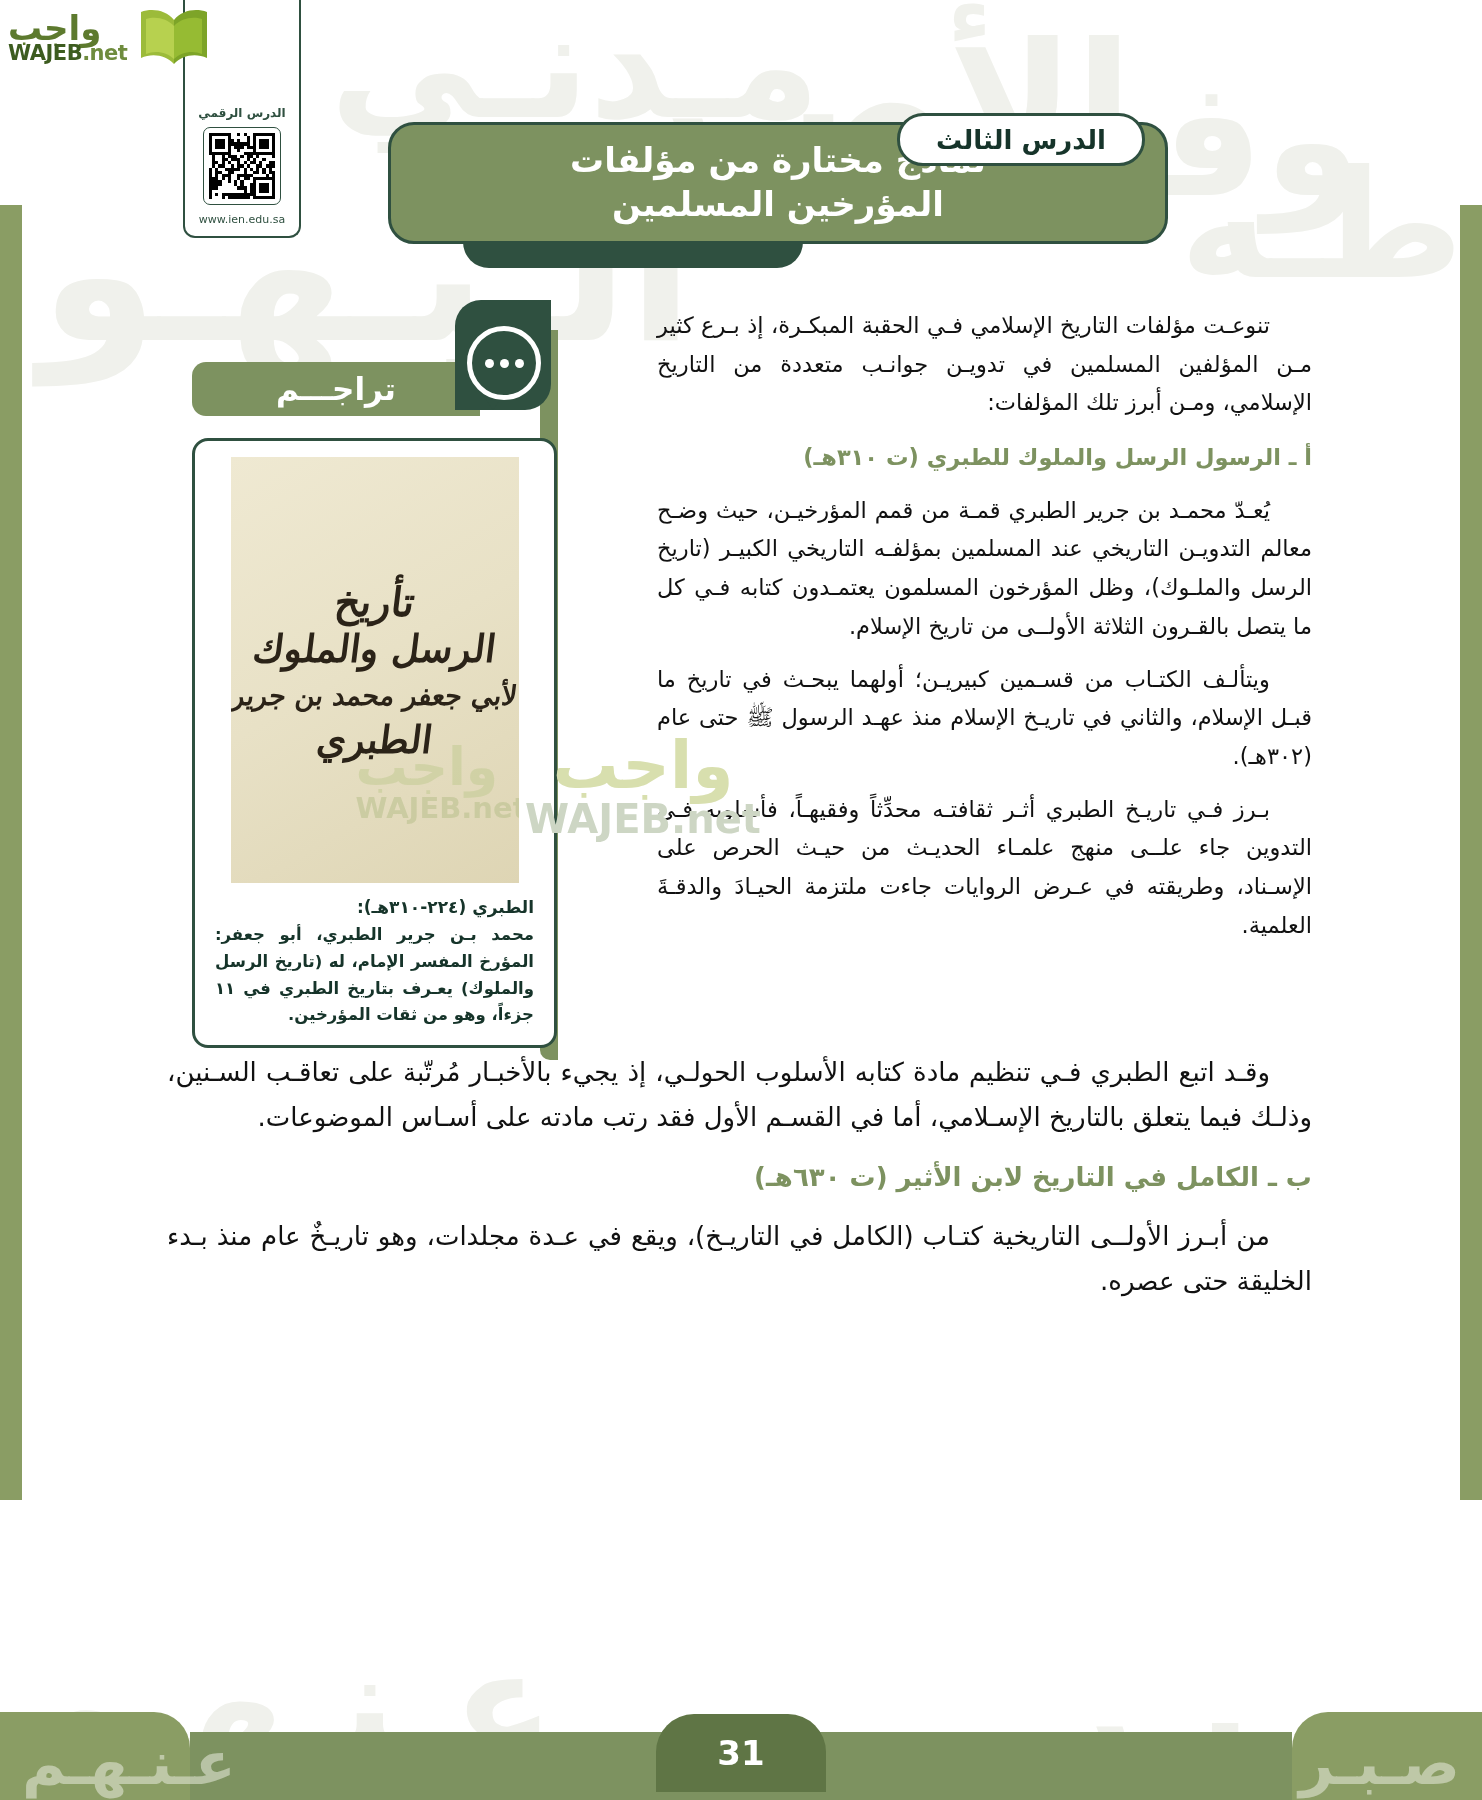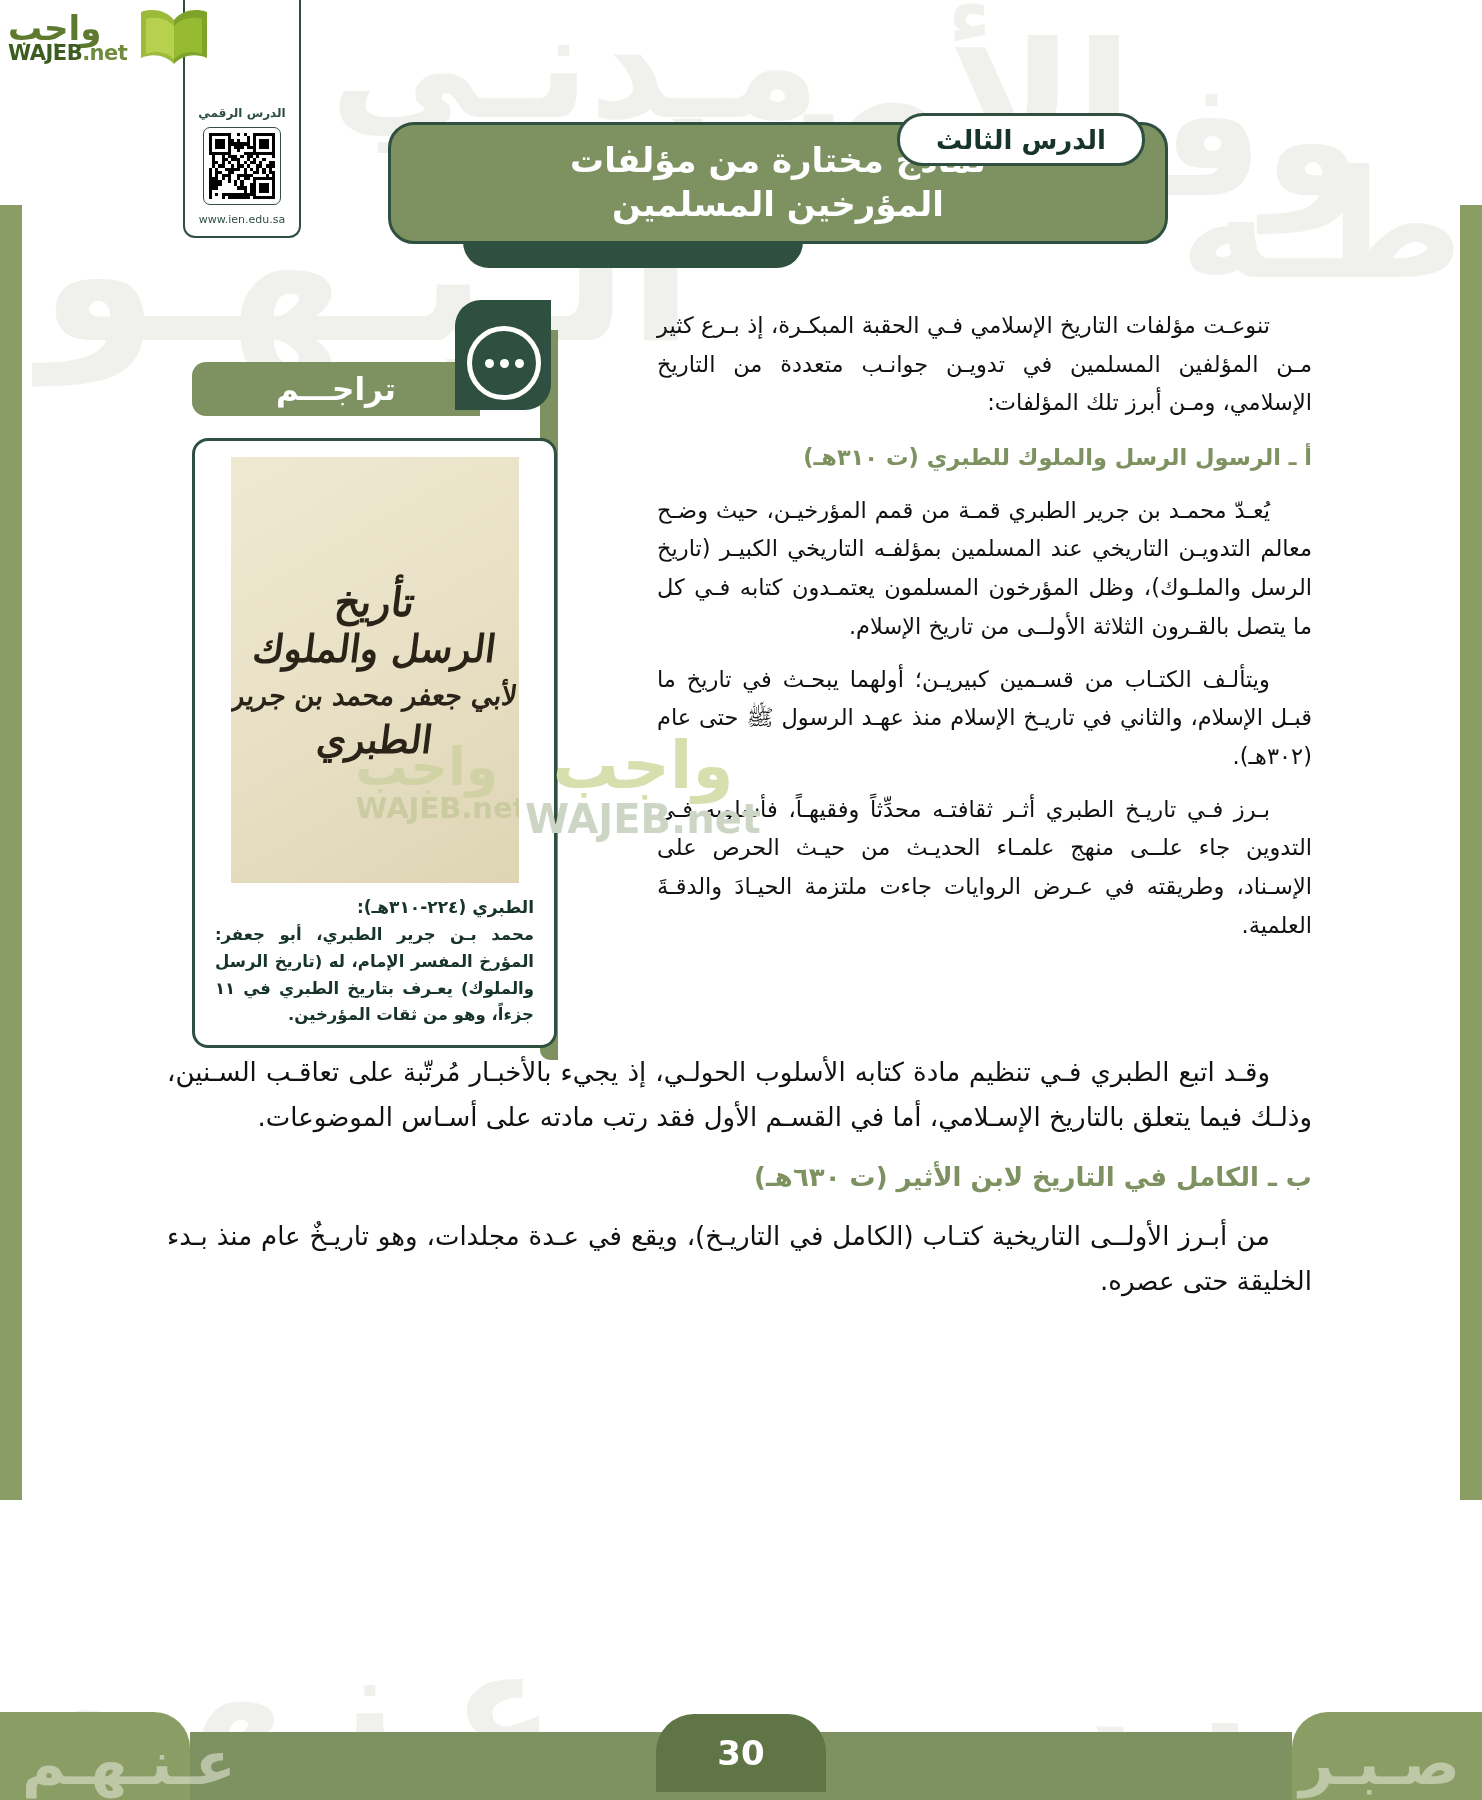--- a/index.html
+++ b/index.html
@@ -1007,15 +1007,15 @@
   <div class="cw2">WAJEB.net</div>
 </div>
 
 <div class="footer-bar">
   <div class="footer-calig" style="left:22px;">عـنـهـم</div>
   <div class="footer-calig" style="right:22px;">صـبـر</div>
   <div class="footer-mid"></div>
   <div class="footer-left"></div>
   <div class="footer-right"></div>
   <div class="page-pill">
-    <span>30</span>
+    <span>31</span>
   </div>
 </div>
 
 </body></html>

